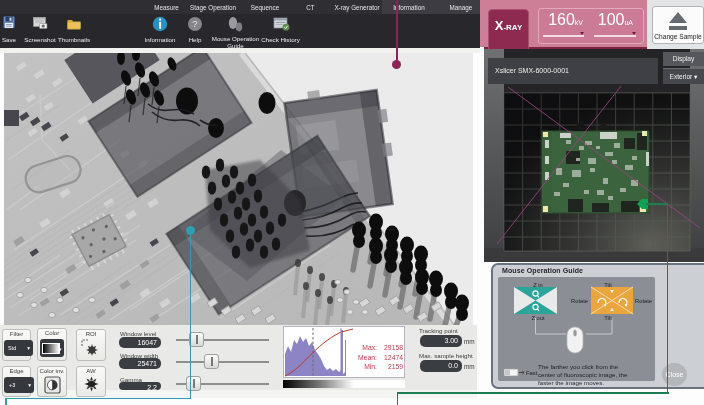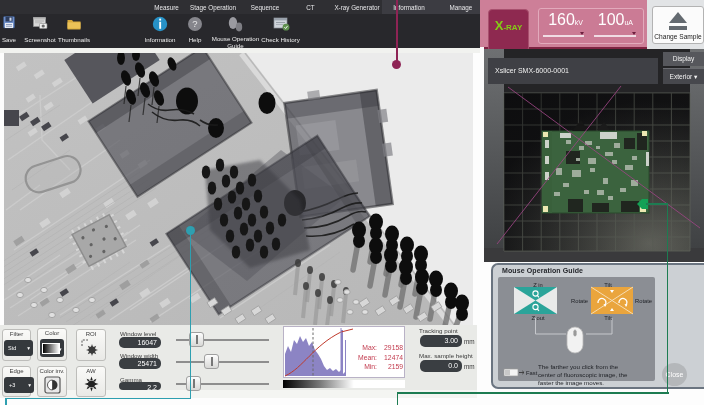--- a/index.html
+++ b/index.html
@@ -81,21 +81,21 @@
 </svg>
 <div class="iconlbl" style="left:138px;top:37px;width:44px;">Information</div>
 <div class="iconlbl" style="left:173px;top:37px;width:44px;">Help</div>
 <div class="iconlbl" style="left:207px;top:36px;width:57px;white-space:normal;">Mouse Operation Guide</div>
 <div class="iconlbl" style="left:252px;top:37px;width:57px;">Check History</div>
 
 <div class="abs" style="left:480px;top:0;width:167px;height:47px;background:#cd7f98;"></div>
 <div class="abs" style="left:484px;top:47px;width:220px;height:3px;background:#1d1d1f;"></div>
 <div class="abs" style="left:484px;top:47px;width:163px;height:2.5px;background:#7e2342;"></div>
 <div class="abs" style="left:0;top:48px;width:480px;height:5px;background:#f1f2ef;"></div>
-<div class="abs" style="left:488px;top:9px;width:41px;height:43px;background:#8e2950;border:1px solid #a8506e;border-radius:4px;box-sizing:border-box;color:#84cc16;text-align:center;line-height:30px;"><span style="font-size:13px;font-weight:bold;">X</span><span style="font-size:8px;font-weight:bold;">-RAY</span></div>
+<div class="abs" style="left:488px;top:9px;width:41px;height:43px;background:#8e2950;border:1px solid #a8506e;border-radius:4px;box-sizing:border-box;color:#ffffff;text-align:center;line-height:30px;"><span style="font-size:13px;font-weight:bold;">X</span><span style="font-size:8px;font-weight:bold;">-RAY</span></div>
 <div class="abs" style="left:538px;top:8px;width:104px;height:34px;background:#cb7b95;border:1px solid #e2aabc;border-radius:3px;"></div>
 <div class="abs" style="left:543px;top:11px;width:40px;height:18px;color:#fff;font-size:16px;text-align:right;">160<span style="font-size:7px;">kV</span></div>
 <div class="abs" style="left:543px;top:35px;width:41px;height:2px;background:#f0dce4;"></div>
 <div class="abs" style="left:580px;top:32px;width:0;height:0;border-left:2.5px solid transparent;border-right:2.5px solid transparent;border-top:3.5px solid #6d1f3e;"></div>
 <div class="abs" style="left:593px;top:11px;width:40px;height:18px;color:#fff;font-size:16px;text-align:right;">100<span style="font-size:7px;">uA</span></div>
 <div class="abs" style="left:594px;top:35px;width:42px;height:2px;background:#f0dce4;"></div>
 <div class="abs" style="left:632px;top:32px;width:0;height:0;border-left:2.5px solid transparent;border-right:2.5px solid transparent;border-top:3.5px solid #6d1f3e;"></div>
 
 <div class="abs" style="left:647px;top:0;width:57px;height:49px;background:#e2e4e6;"></div>
 <div class="abs" style="left:652px;top:6px;width:52px;height:38px;background:#fbfbfb;border:1px solid #b3b3b3;border-radius:3px;box-sizing:border-box;"></div>

